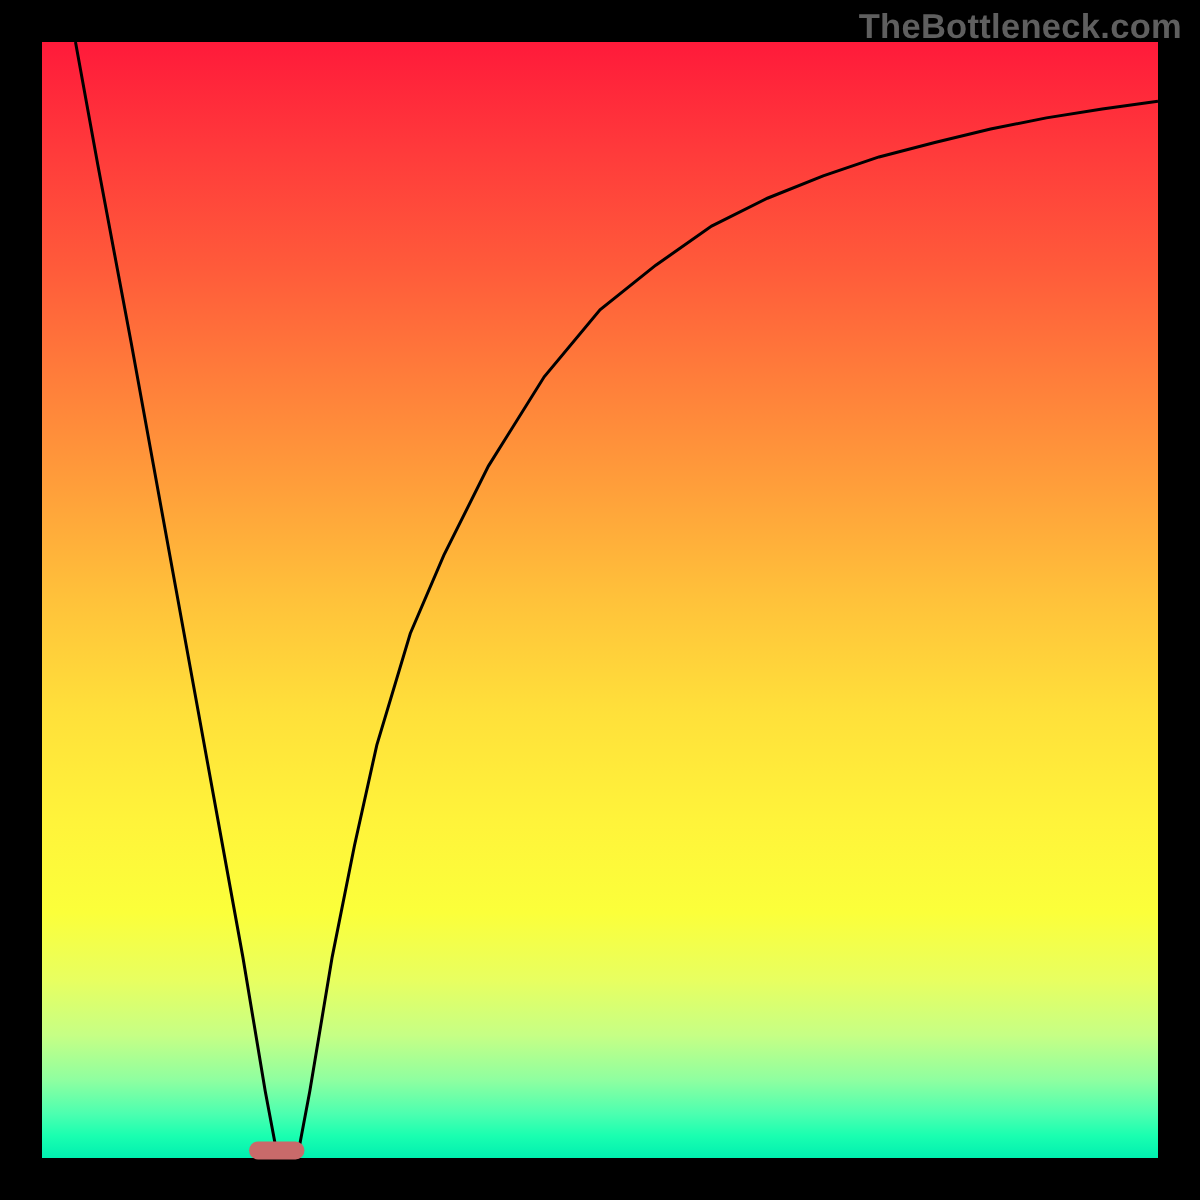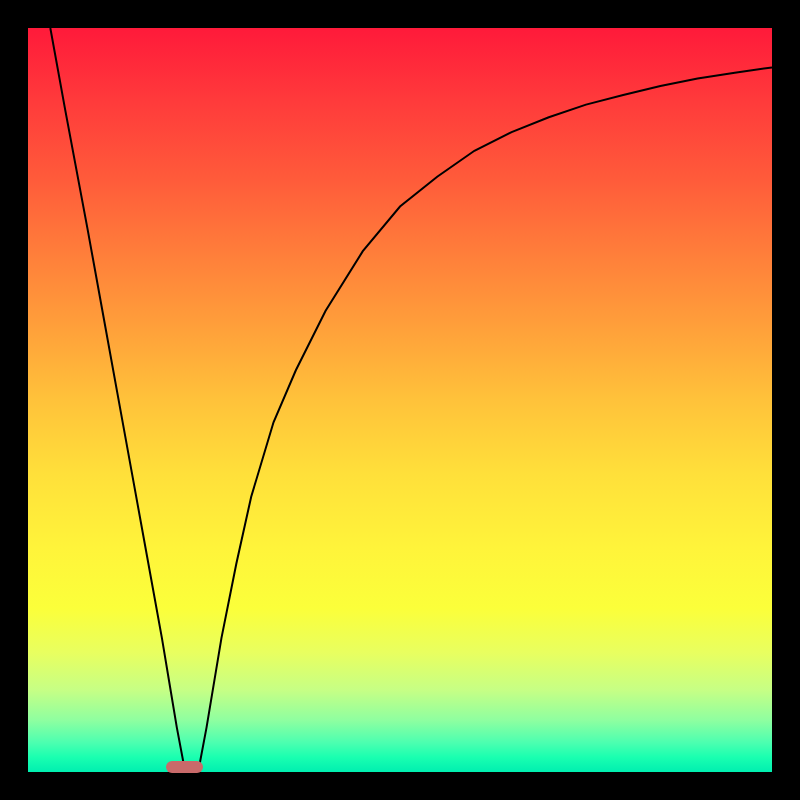--- a/index.html
+++ b/index.html
@@ -55,19 +55,20 @@
     font-size: 23px;
     font-weight: 600;
     color: #5f5f5f;
     letter-spacing: 0.2px;
   }
 </style>
 </head>
 <body>
 
 <div class="frame">
+  <div class="watermark">TheBottleneck.com</div>
   <div class="plot">
     <svg viewBox="0 0 744 744" preserveAspectRatio="none">
       <path id="curve-path" d="M22.32 0.00 L37.20 81.84 L59.52 200.88 L74.40 282.72 L89.28 364.56 L104.16 446.40 L119.04 528.24 L133.92 610.08 L141.36 654.72 L148.80 699.36 L156.24 738.79 L163.68 740.28 L171.12 738.79 L178.56 699.36 L193.44 610.08 L208.32 535.68 L223.20 468.72 L245.52 394.32 L267.84 342.24 L297.60 282.72 L334.80 223.20 L372.00 178.56 L409.20 148.80 L446.40 122.76 L483.60 104.16 L520.80 89.28 L558.00 76.63 L595.20 66.96 L632.40 58.03 L669.60 50.59 L706.80 44.64 L744.00 39.43" fill="none" stroke="#000000" stroke-width="2"></path>
     </svg>
     <div id="min-marker" class="marker" style="width: 37.2px; left: 137.64px; top: 732.792px; background: rgb(201, 106, 106);"></div>
   </div>
 </div>
 
 </body></html>

